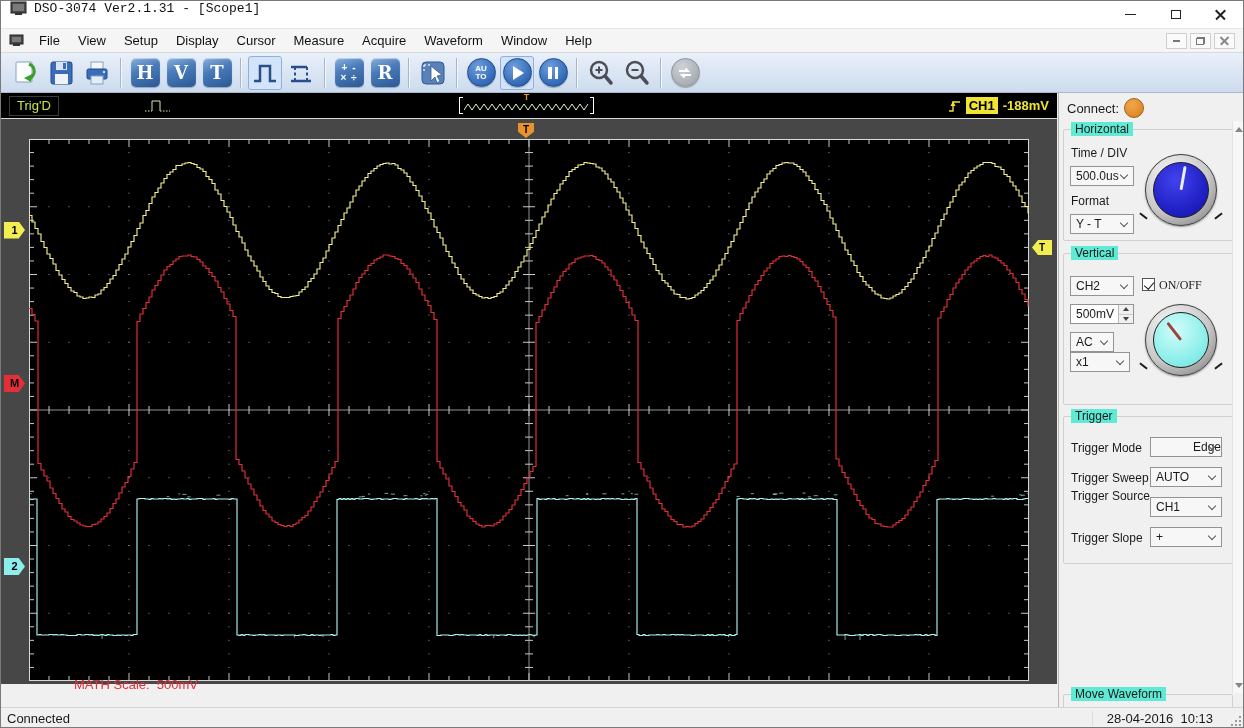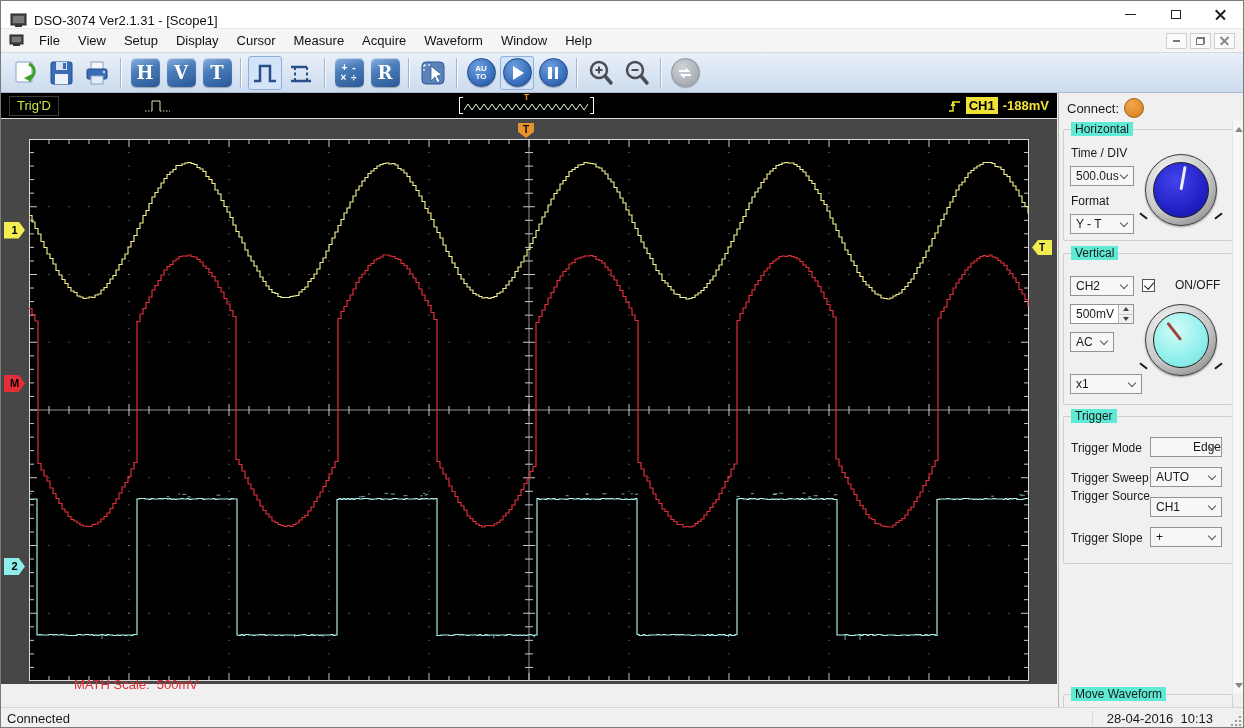--- a/index.html
+++ b/index.html
@@ -1,21 +1,21 @@
 <!DOCTYPE html>
 <html><head>
 <meta charset="utf-8">
 <style>
   * { margin:0; padding:0; box-sizing:border-box; }
   html,body { background:#888; }
   body { font-family:"Liberation Sans","DejaVu Sans",sans-serif; }
   #app { position:relative; width:1244px; height:728px; background:#f0f0f0; overflow:hidden; border:1px solid #7a7a7a; }
 
   
-  .titlebar { position:absolute; top:0; left:0; right:0; height:28px; background:#ffffff; display:flex; align-items:flex-end; border-bottom:1px solid #e8e8e8; }
+  .titlebar { position:absolute; top:0; left:0; right:0; height:28px; background:#ffffff; display:flex; align-items:flex-start; border-bottom:1px solid #e8e8e8;font-family:Liberation Mono, monospace; }
   .app-icon { width:17px; height:15px; margin:0 7px 0 9px; }
   .title-text { font-size:13px; color:#111; }
   .win-controls { margin-left:auto; display:flex; height:100%; }
   .win-btn { width:45px; height:100%; display:flex; align-items:center; justify-content:center; }
   .glyph-min { width:11px; height:1.5px; background:#222; }
   .glyph-max { width:10px; height:9px; border:1.5px solid #222; }
   .glyph-close { width:11px; height:11px; position:relative; }
   .glyph-close::before,.glyph-close::after{content:""; position:absolute; left:-1px; top:5px; width:13px; height:1.5px; background:#222;}
   .glyph-close::before{transform:rotate(45deg);} .glyph-close::after{transform:rotate(-45deg);}
 
@@ -88,21 +88,21 @@
   #gb-move { top:601px; height:36px; }
   .plabel { position:absolute; left:7px; }
   .combo { position:absolute; height:20px; background:#f7f7f7; border:1px solid #939393; font-size:12px; line-height:18px; padding-left:5px; }
   .chev { position:absolute; right:6px; top:5px; width:6px; height:6px; border-right:1.4px solid #555; border-bottom:1.4px solid #555; transform:rotate(45deg); }
   .spinner { position:absolute; height:20px; width:64px; background:#fff; border:1px solid #939393; font-size:12px; line-height:18px; padding-left:5px; }
   .spin-btns { position:absolute; right:0; top:0; width:15px; height:18px; border-left:1px solid #bbb; display:flex; flex-direction:column; }
   .spin-btns i { flex:1; display:flex; align-items:center; justify-content:center; background:#f0f0f0; }
   .spin-btns i:first-child { border-bottom:1px solid #ccc; }
   .tri-up { width:0; height:0; border-left:3.5px solid transparent; border-right:3.5px solid transparent; border-bottom:4px solid #444; }
   .tri-down { width:0; height:0; border-left:3.5px solid transparent; border-right:3.5px solid transparent; border-top:4px solid #444; }
-  .chk { position:absolute; display:flex; align-items:center; gap:20px; }
+  .chk { position:absolute; display:flex; gap:4px;font-family:Liberation Serif, serif; }
   .chk .box { width:13px; height:13px; background:#fff; border:1px solid #555; position:relative; }
   .chk .box::after { content:""; position:absolute; left:2.5px; top:0.5px; width:5px; height:8px; border-right:1.8px solid #222; border-bottom:1.8px solid #222; transform:rotate(40deg); }
   .knob { position:absolute; width:72px; height:72px; }
   .knob-face { position:absolute; inset:0; border-radius:50%; background:radial-gradient(circle at 35% 28%,#f5f5f5,#c9c9c9 55%,#8f8f8f 85%,#6f6f6f); border:1px solid #3c3c3c; box-shadow:0 1px 2px rgba(0,0,0,.4); }
   .knob-core { position:absolute; inset:7px; border-radius:50%; border:1px solid #1c1c1c; }
   .hcore { background:radial-gradient(circle at 40% 32%,#4343ee,#2121c6 60%,#1111a0); }
   .vcore { background:radial-gradient(circle at 40% 32%,#d2fcf9,#8fefeb 60%,#6edcd8); }
   .knob-ptr { position:absolute; left:50%; top:50%; width:3px; height:24px; border-radius:2px; transform-origin:50% 100%; }
   .hptr { background:#ececec; transform:translate(-50%,-100%) rotate(10deg); }
   .vptr { background:#9e443a; height:22px; transform:translate(-50%,-100%) rotate(-38deg); }
@@ -387,21 +387,21 @@
               <span class="tri-up"></span>
             </i>
             <i>
               <span class="tri-down"></span>
             </i>
           </span>
       </div>
       <div class="combo" style="left:6px;top:78px;width:44px;">
         <span>AC</span><i class="chev"></i>
       </div>
-      <div class="combo" style="left:6px;top:120px;width:72px;">
+      <div class="combo" style="left:6px;top:98px;width:60px;">
         <span>x1</span><i class="chev"></i>
       </div>
       <div class="knob" style="left:81px;top:50px;">
         <i class="ktick kl"></i>
           <i class="ktick kr"></i>
         <div class="knob-face">
             <div class="knob-core vcore">
               <div class="knob-ptr vptr"></div>
             </div>
           </div>

